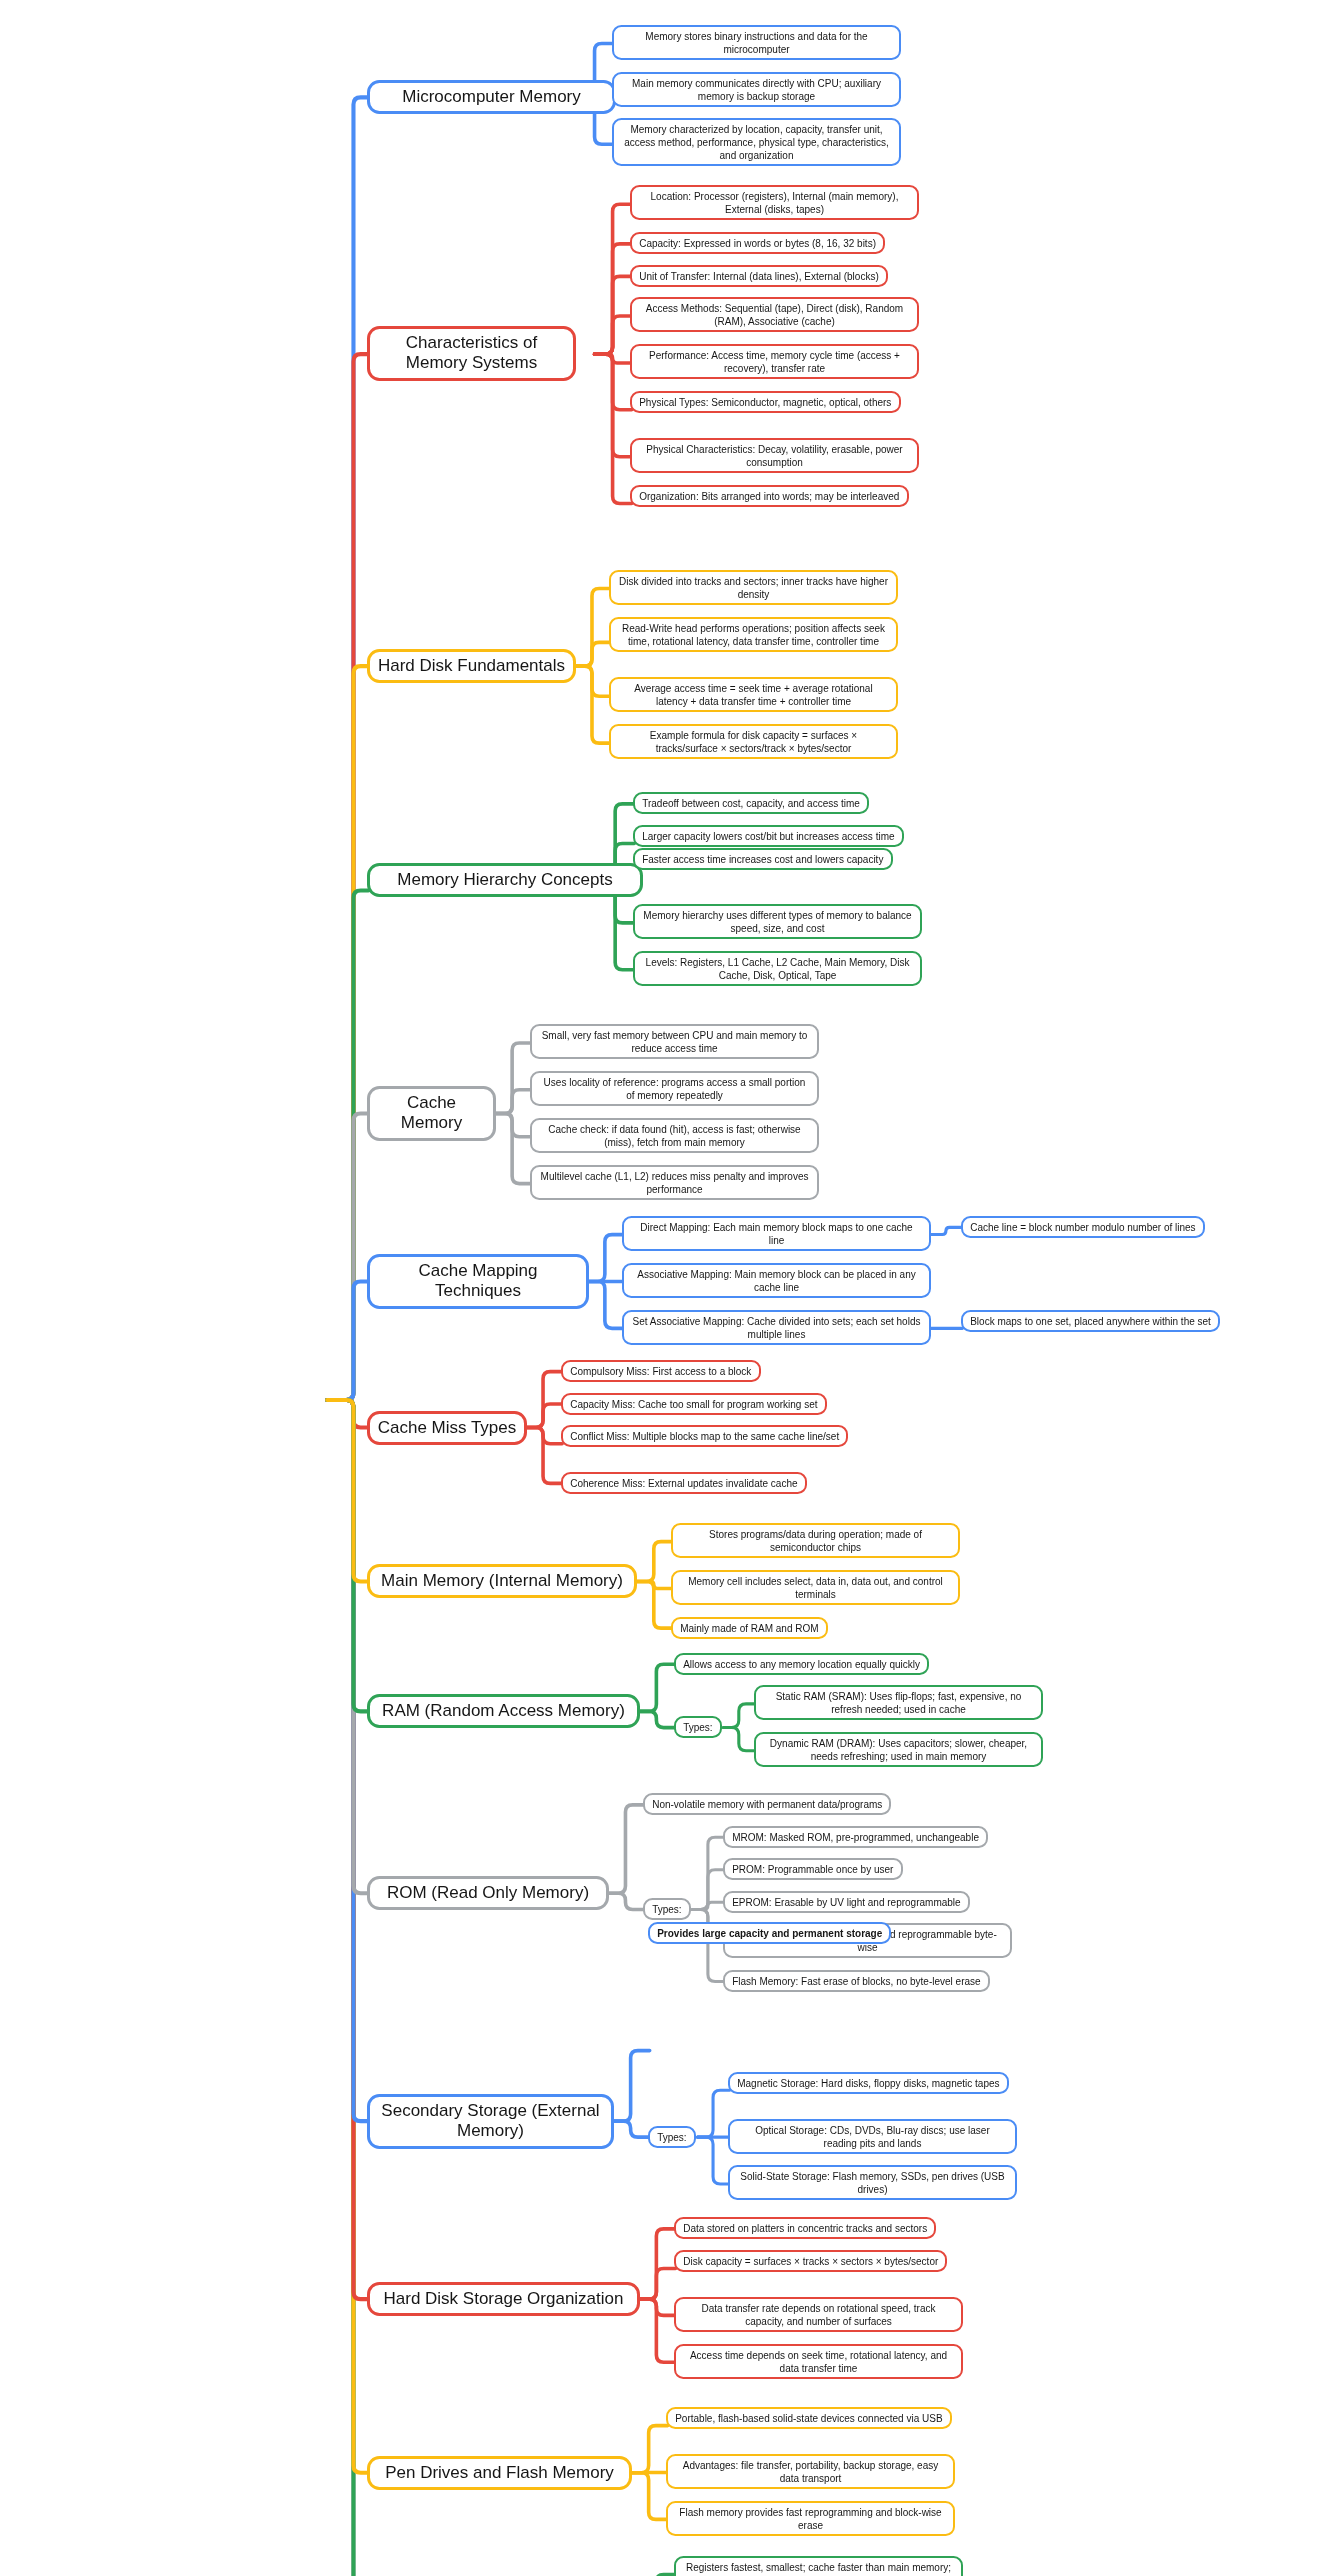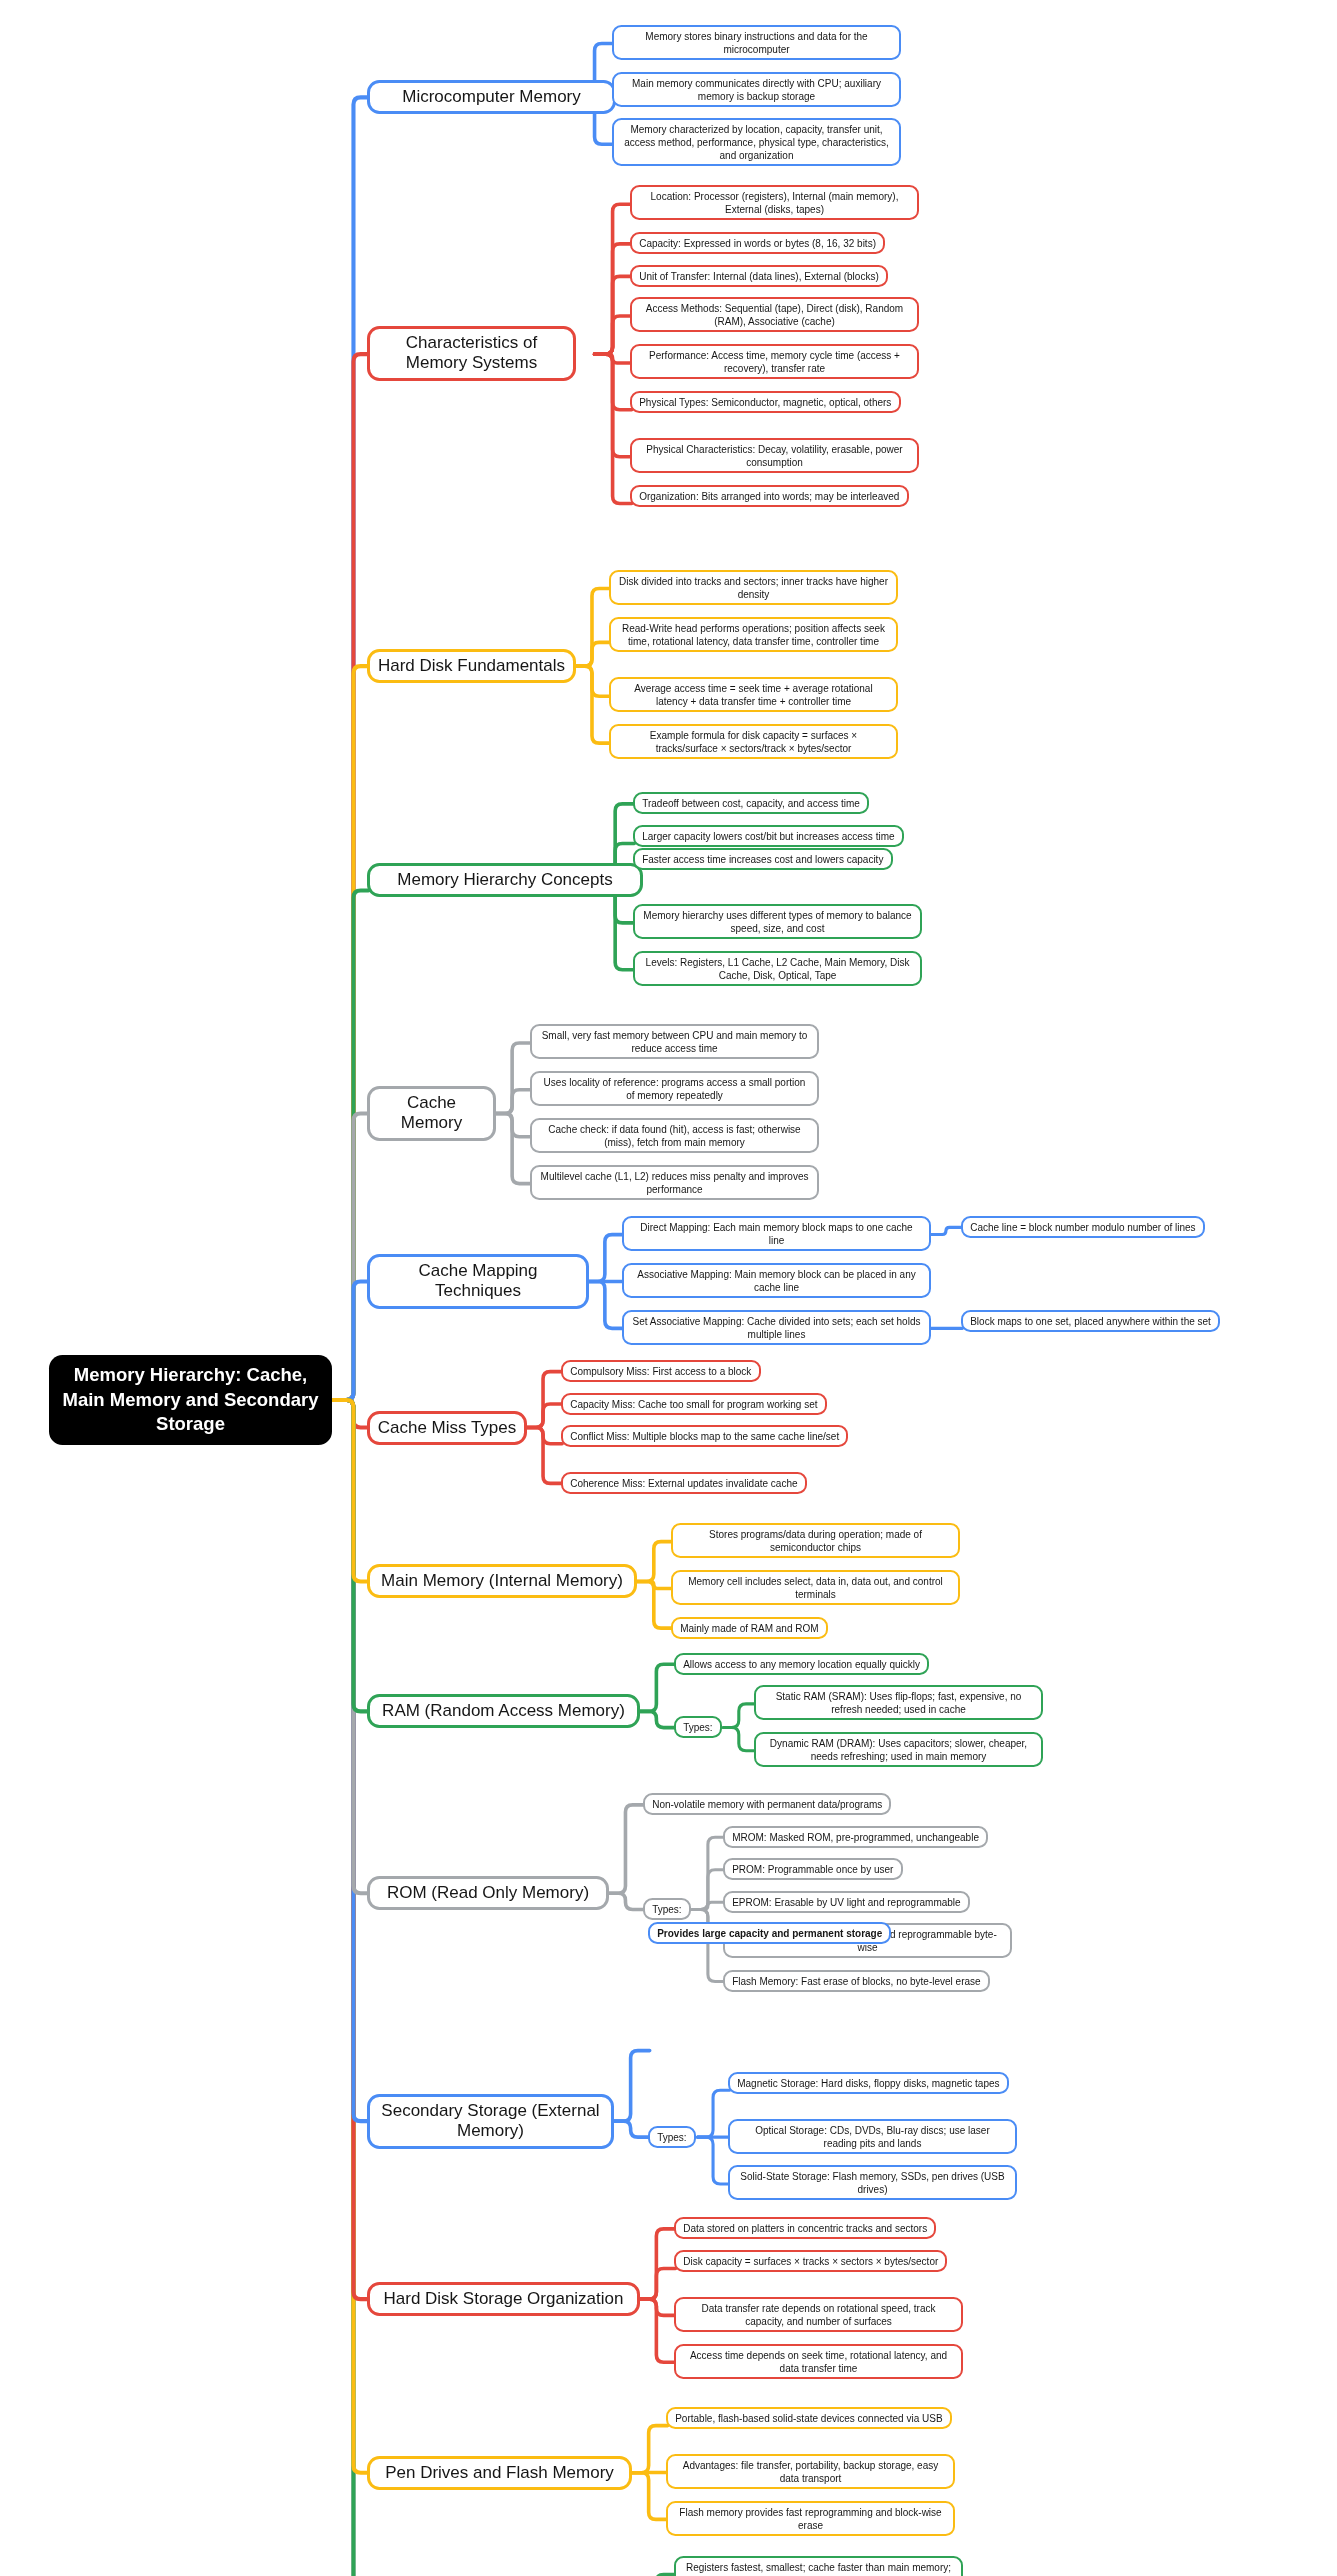--- a/index.html
+++ b/index.html
@@ -107,21 +107,20 @@
       <path d="M 1224 4800 L 1245 4800 Q 1259 4800 1259 4786 L 1259 4722.5 Q 1259 4708.5 1273 4708.5 L 1296 4708.5" fill="none" stroke="#fbbc12" stroke-width="7" stroke-linecap="round"></path>
       <path d="M 1224 4800 L 1258.75 4800 Q 1259 4800 1259 4799.75 L 1259 4799.75 Q 1259 4799.5 1259.25 4799.5 L 1296 4799.5" fill="none" stroke="#fbbc12" stroke-width="7" stroke-linecap="round"></path>
       <path d="M 1224 4800 L 1245 4800 Q 1259 4800 1259 4814 L 1259 4876.5 Q 1259 4890.5 1273 4890.5 L 1296 4890.5" fill="none" stroke="#fbbc12" stroke-width="7" stroke-linecap="round"></path>
       <path d="M 1239 5088.5 L 1260 5088.5 Q 1274 5088.5 1274 5074.5 L 1274 5011.5 Q 1274 4997.5 1288 4997.5 L 1311 4997.5" fill="none" stroke="#2fa356" stroke-width="7" stroke-linecap="round"></path>
       <path d="M 1239 5088.5 L 1274 5088.5 Q 1274 5088.5 1274 5088.5 L 1274 5088.5 Q 1274 5088.5 1274 5088.5 L 1311 5088.5" fill="none" stroke="#2fa356" stroke-width="7" stroke-linecap="round"></path>
       <path d="M 1239 5088.5 L 1260 5088.5 Q 1274 5088.5 1274 5102.5 L 1274 5165.5 Q 1274 5179.5 1288 5179.5 L 1311 5179.5" fill="none" stroke="#2fa356" stroke-width="7" stroke-linecap="round"></path>
       <path d="M 1199 5339.5 L 1220 5339.5 Q 1234 5339.5 1234 5325.5 L 1234 5321.5 Q 1234 5307.5 1248 5307.5 L 1271 5307.5" fill="none" stroke="#a4a8ac" stroke-width="7" stroke-linecap="round"></path>
       <path d="M 1199 5339.5 L 1220 5339.5 Q 1234 5339.5 1234 5353.5 L 1234 5356.5 Q 1234 5370.5 1248 5370.5 L 1271 5370.5" fill="none" stroke="#a4a8ac" stroke-width="7" stroke-linecap="round"></path>
     </svg>
 
-  <div id="central">Memory Hierarchy: Cache, Main Memory and Secondary Storage</div>
 
 <div class="node branch-title" style="border-color: rgb(74, 140, 245); width: 249px; left: 367px; top: 80px;">Microcomputer Memory</div>
     <div class="node detail" style="border-color: rgb(74, 140, 245); max-width: 289px; left: 612px; top: 25px;">Memory stores binary instructions and data for the microcomputer</div>
     <div class="node detail" style="border-color: rgb(74, 140, 245); max-width: 289px; left: 612px; top: 72px;">Main memory communicates directly with CPU; auxiliary memory is backup storage</div>
     <div class="node detail" style="border-color: rgb(74, 140, 245); max-width: 289px; left: 612px; top: 118px;">Memory characterized by location, capacity, transfer unit, access method, performance, physical type, characteristics, and organization</div>
     <div class="node branch-title" style="border-color: rgb(229, 71, 60); width: 209px; left: 367px; top: 326px;">Characteristics of Memory Systems</div>
     <div class="node detail" style="border-color: rgb(229, 71, 60); max-width: 289px; left: 630px; top: 185px;">Location: Processor (registers), Internal (main memory), External (disks, tapes)</div>
     <div class="node detail" style="border-color: rgb(229, 71, 60); max-width: 289px; left: 630px; top: 232px;">Capacity: Expressed in words or bytes (8, 16, 32 bits)</div>
     <div class="node detail" style="border-color: rgb(229, 71, 60); max-width: 289px; left: 630px; top: 265px;">Unit of Transfer: Internal (data lines), External (blocks)</div>
     <div class="node detail" style="border-color: rgb(229, 71, 60); max-width: 289px; left: 630px; top: 297px;">Access Methods: Sequential (tape), Direct (disk), Random (RAM), Associative (cache)</div>

